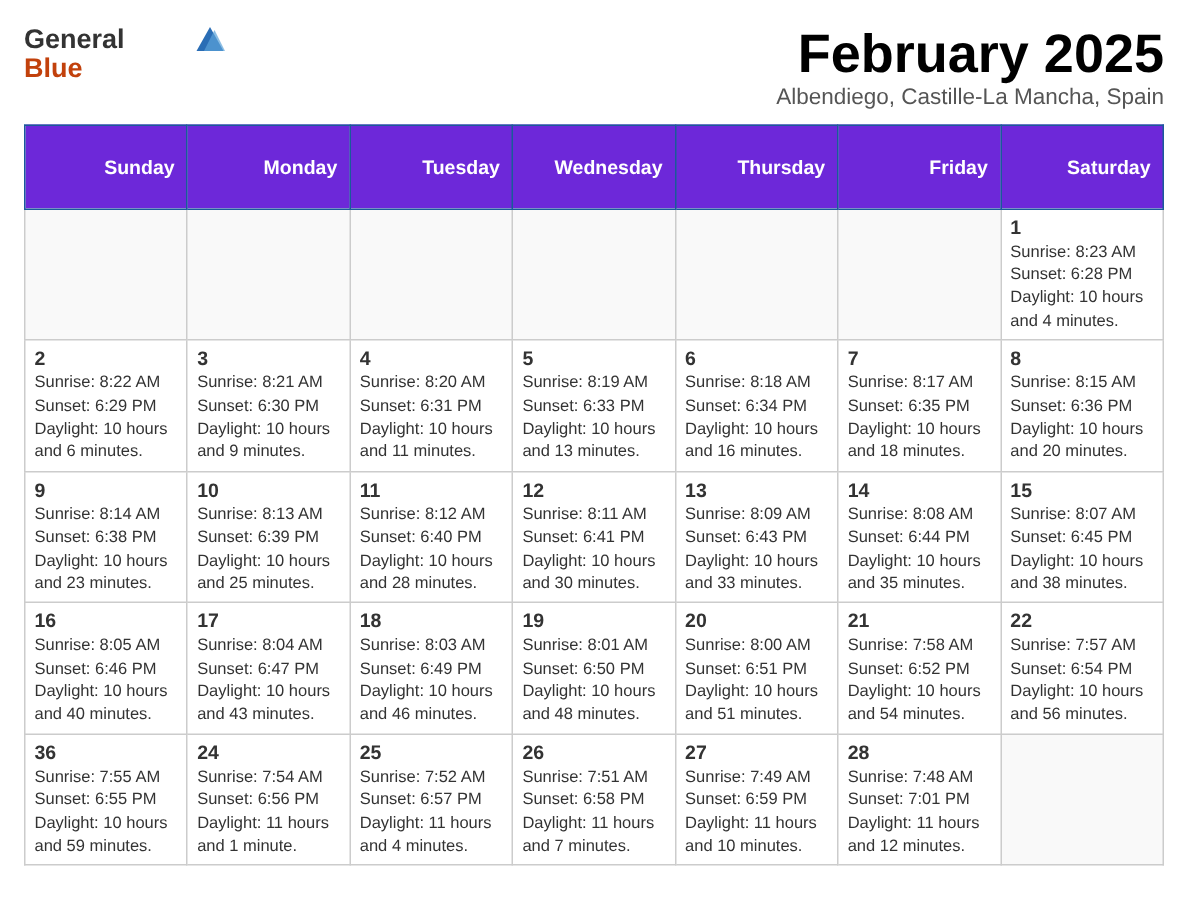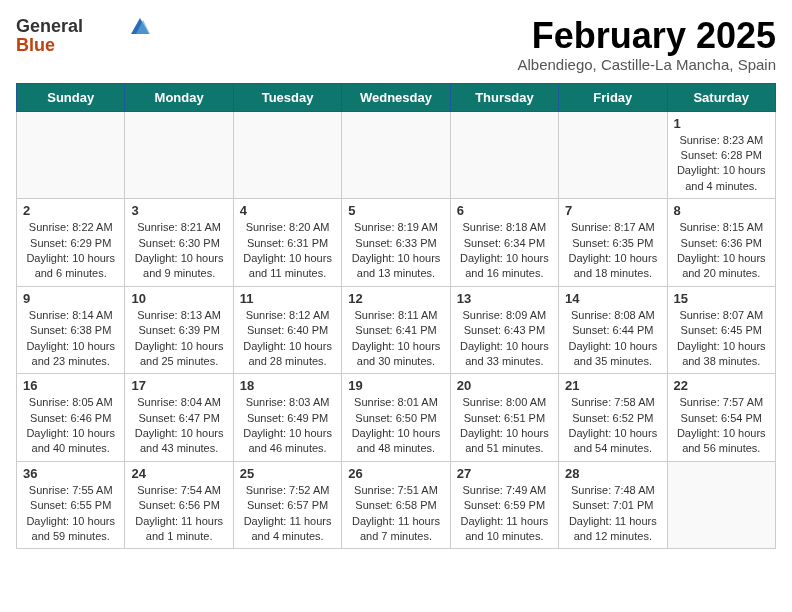--- a/index.html
+++ b/index.html
@@ -45,24 +45,24 @@
     .subtitle {
       font-size: 15px;
       color: #555;
     }
     .calendar {
       width: 100%;
       border-collapse: collapse;
       border: 1px solid #ccc;
     }
     .calendar th {
-      background-color: #0f766e;
+      background-color: #6d28d9;
       color: #fff;
-      text-align: center;
-      padding: 6px 8px;
+      text-align: right;
+      padding: 20px 8px;
       font-size: 13px;
       border: 1px solid #1a5a9a;
     }
     .calendar td {
       border: 1px solid #ccc;
       vertical-align: top;
       padding: 4px 6px;
       width: calc(100% / 7);
       height: 80px;
       font-size: 11px;
@@ -74,21 +74,20 @@
     }
     .day-number {
       font-weight: bold;
       font-size: 13px;
       display: block;
       margin-bottom: 2px;
     }
     .day-info {
       line-height: 1.4;
       font-size: 11px;
-      text-align: center;
     }
     tr.week-row td {
       height: 85px;
     }
   </style>
 </head>
 <body>
 
 <div class="header">
   <div class="logo">

